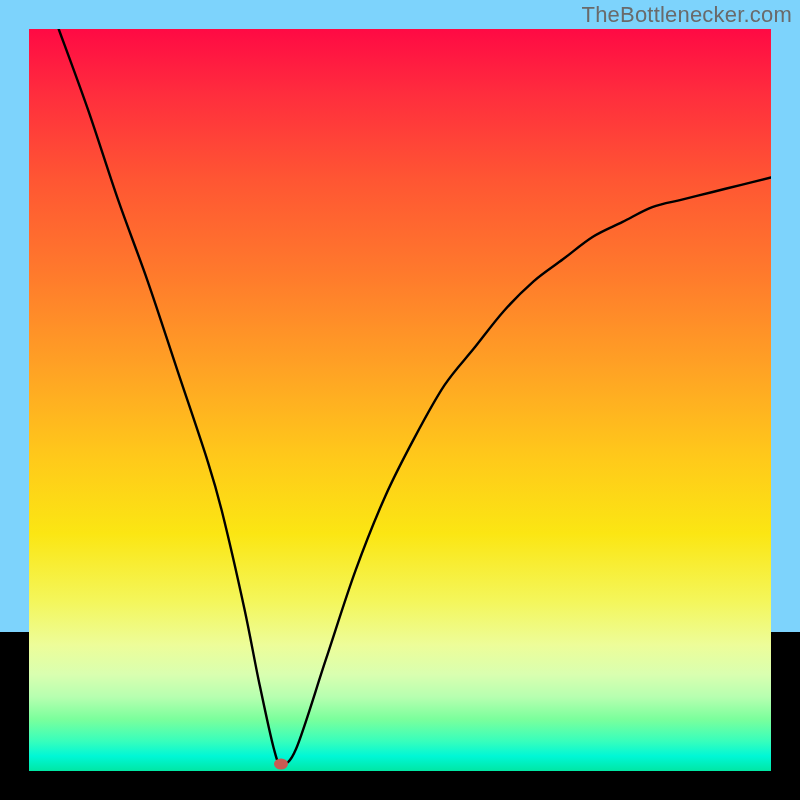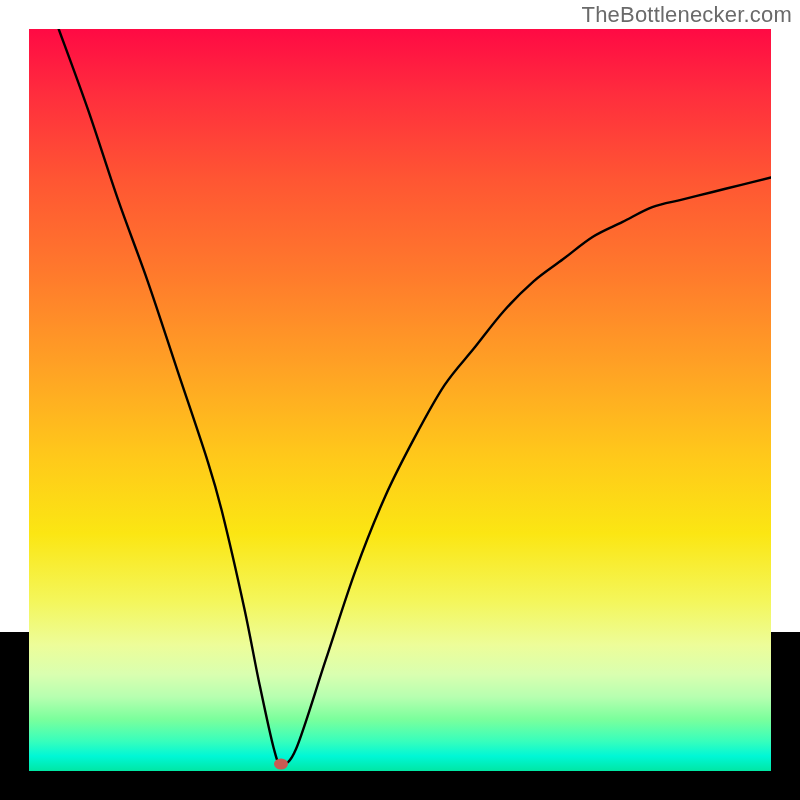--- a/index.html
+++ b/index.html
@@ -8,21 +8,21 @@
     width: 800px;
     height: 800px;
     background: #000;
     font-family: Arial, Helvetica, sans-serif;
     overflow: hidden;
   }
   .frame {
     position: relative;
     width: 800px;
     height: 632px;
-    background: #ffffff;
+    background: #7dd3fc;
   }
   .attribution {
     position: absolute;
     top: 2px;
     right: 8px;
     color: #6a6a6a;
     font-size: 22px;
     letter-spacing: 0.2px;
     font-weight: 400;
   }

